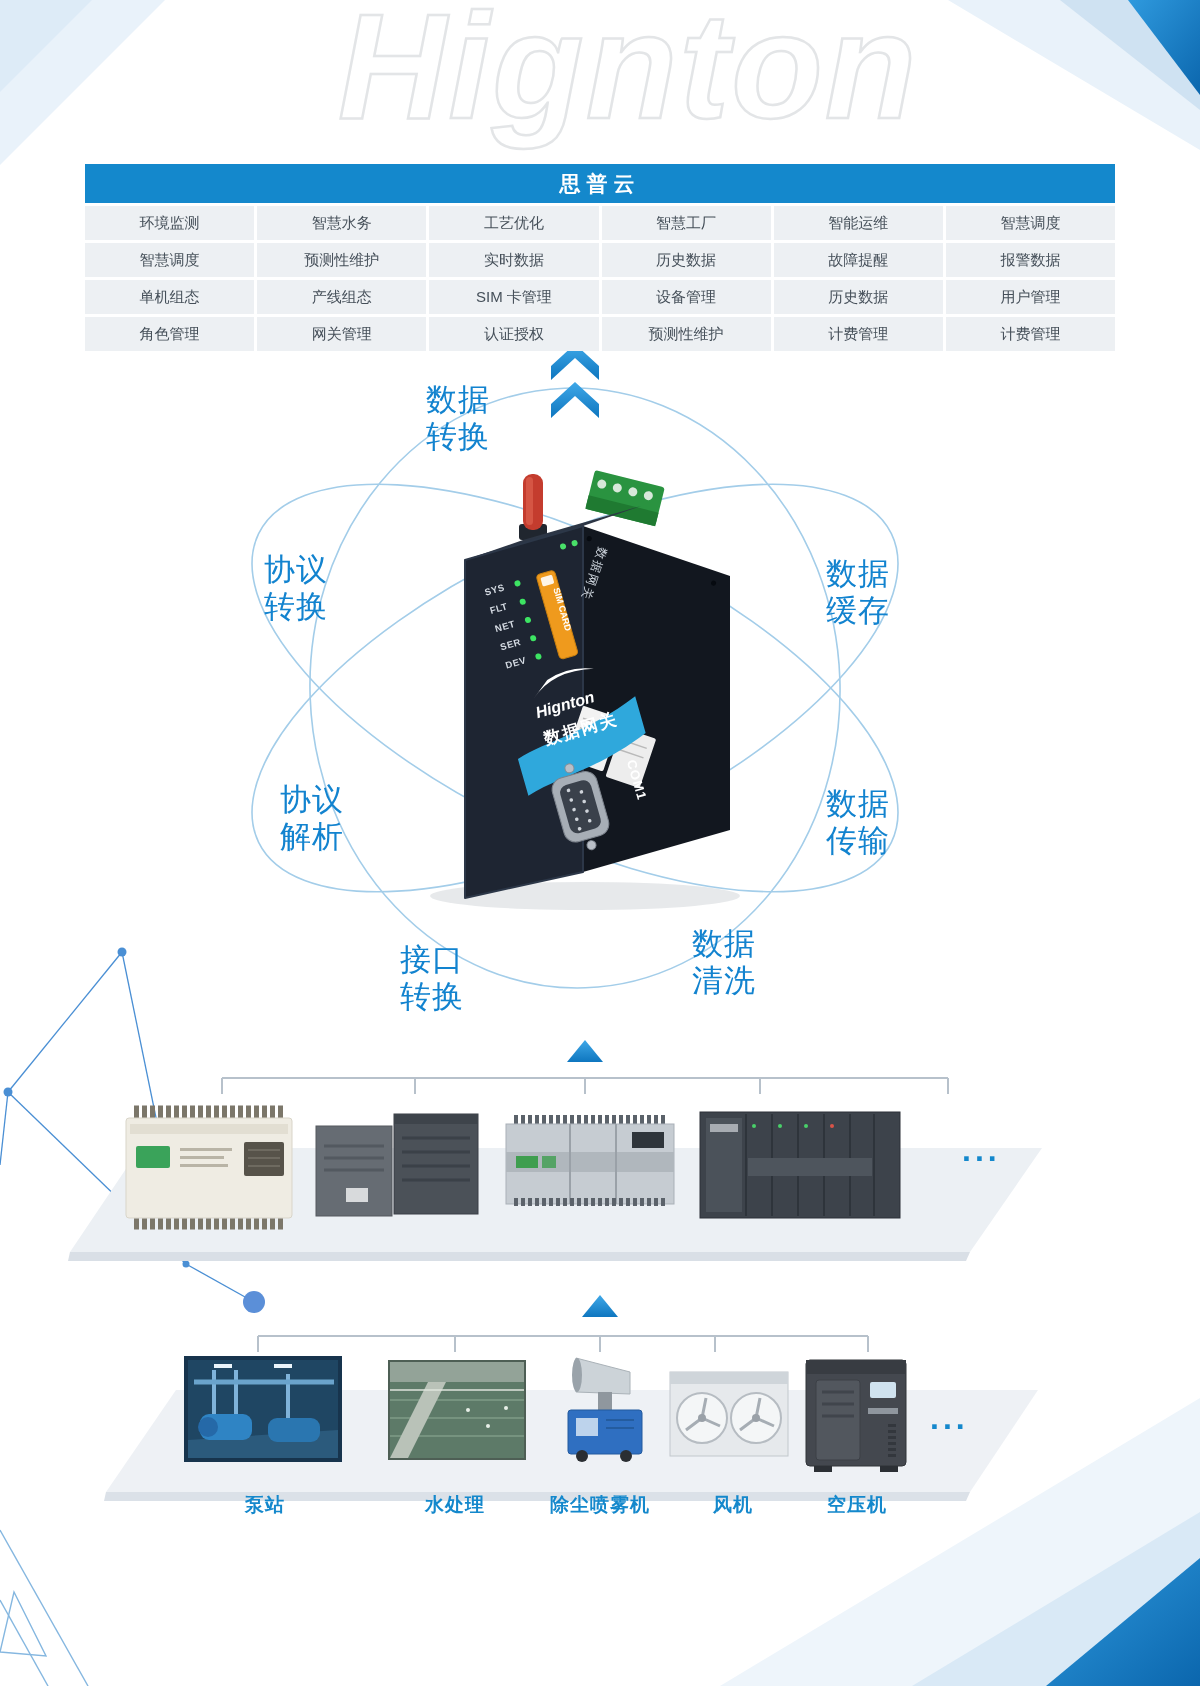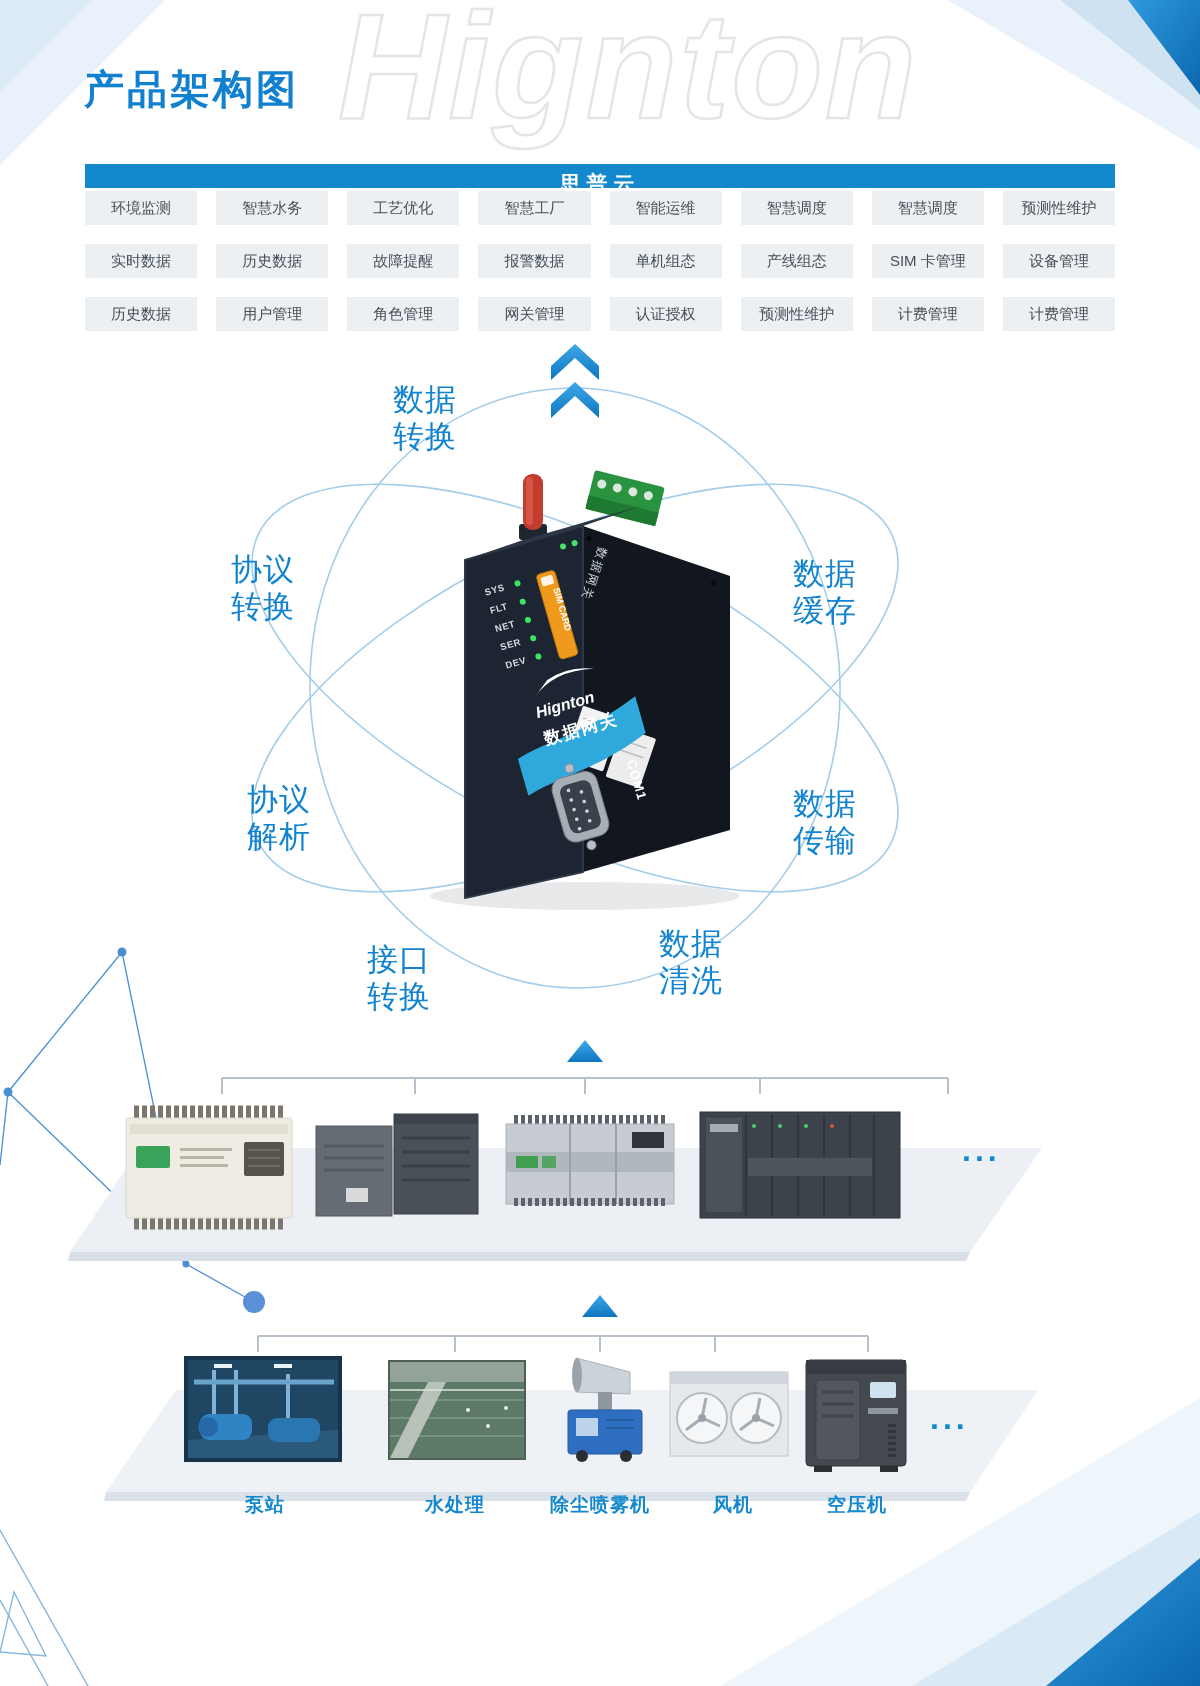--- a/index.html
+++ b/index.html
@@ -12,35 +12,35 @@
   .z0{z-index:0}.z1{z-index:1}
 
   .page-title{
     position:absolute;left:84px;top:62px;margin:0;z-index:3;
     font-size:40px;font-weight:bold;color:#1180cf;letter-spacing:3px;
   }
 
   
   .cloud-table{position:absolute;left:85px;top:164px;width:1030px;z-index:3;}
   .cloud-header{
-    height:24px;line-height:39px;background:#1488cc;color:#ffffff;
+    height:39px;line-height:39px;background:#1488cc;color:#ffffff;
     text-align:center;font-size:21px;font-weight:bold;letter-spacing:6px;
   }
   .cloud-grid{
-    margin-top:3px;display:grid;grid-template-columns:repeat(8,1fr);
-    gap:19px;
+    margin-top:3px;display:grid;grid-template-columns:repeat(6,1fr);
+    gap:3px;
   }
   .cloud-cell{
     height:34px;background:#edf0f3;color:#454f59;font-size:15px;
     display:flex;align-items:center;justify-content:center;white-space:nowrap;
   }
 
   
   .orbit-label{
-    position:absolute;width:130px;text-align:left;z-index:3;
+    position:absolute;width:130px;text-align:center;z-index:3;
     color:#1283cf;font-size:31px;line-height:37px;font-weight:500;letter-spacing:1px;
   }
   .pos0{left:393px;top:381px}.pos1{left:638px;top:383px}
   .pos2{left:231px;top:551px}.pos3{left:793px;top:555px}
   .pos4{left:247px;top:781px}.pos5{left:793px;top:785px}
   .pos6{left:367px;top:941px}.pos7{left:659px;top:925px}
 
   
   .equip-label{
     position:absolute;top:1492px;width:180px;text-align:center;z-index:3;
@@ -336,21 +336,20 @@
       <line x1="16" y1="50" x2="48" y2="50" stroke="#40454c" stroke-width="3"></line>
       <line x1="16" y1="62" x2="48" y2="62" stroke="#40454c" stroke-width="3"></line>
       <rect x="64" y="28" width="26" height="16" rx="2" fill="#cfe2ef"></rect>
       <rect x="62" y="54" width="30" height="6" fill="#8f969e"></rect>
       <line x1="86" y1="70" x2="86" y2="104" stroke="#33373d" stroke-width="8" stroke-dasharray="3 3"></line>
       <rect x="8" y="112" width="18" height="6" fill="#2c3035"></rect>
       <rect x="74" y="112" width="18" height="6" fill="#2c3035"></rect>
     </g>
   </svg>
 
-  <h1 class="page-title">产品架构图</h1>
 
   <div class="cloud-table">
     <div class="cloud-header">思普云</div>
     <div class="cloud-grid">
       <div class="cloud-cell">环境监测</div>
       <div class="cloud-cell">智慧水务</div>
       <div class="cloud-cell">工艺优化</div>
       <div class="cloud-cell">智慧工厂</div>
       <div class="cloud-cell">智能运维</div>
       <div class="cloud-cell">智慧调度</div>

